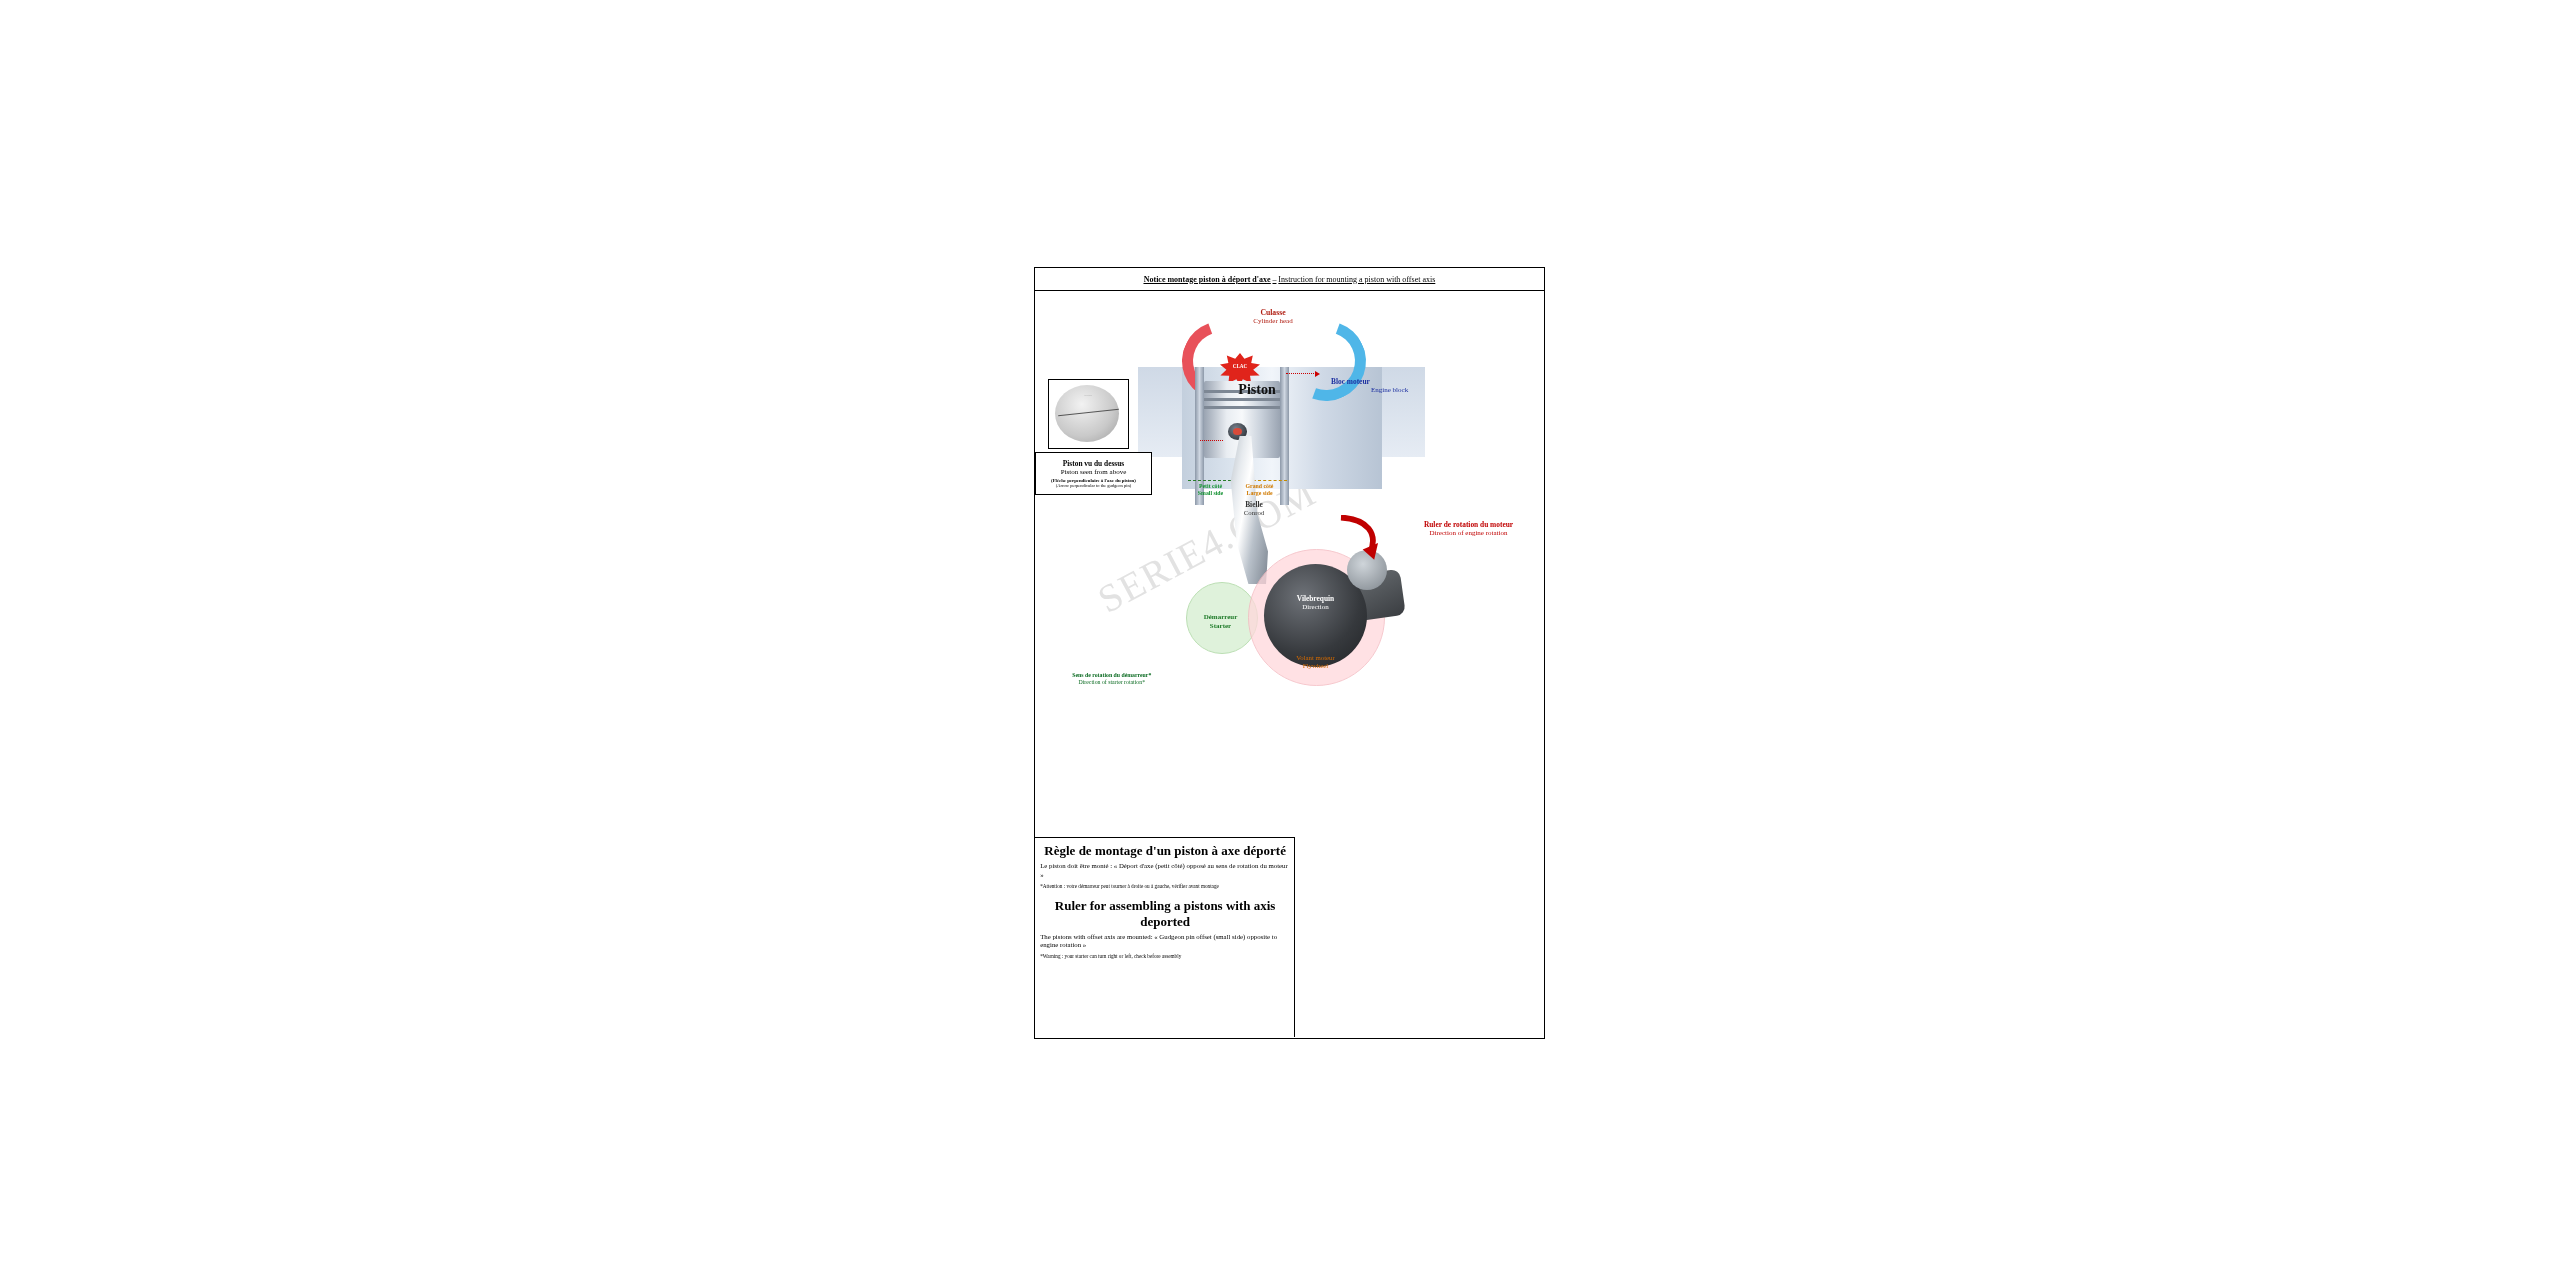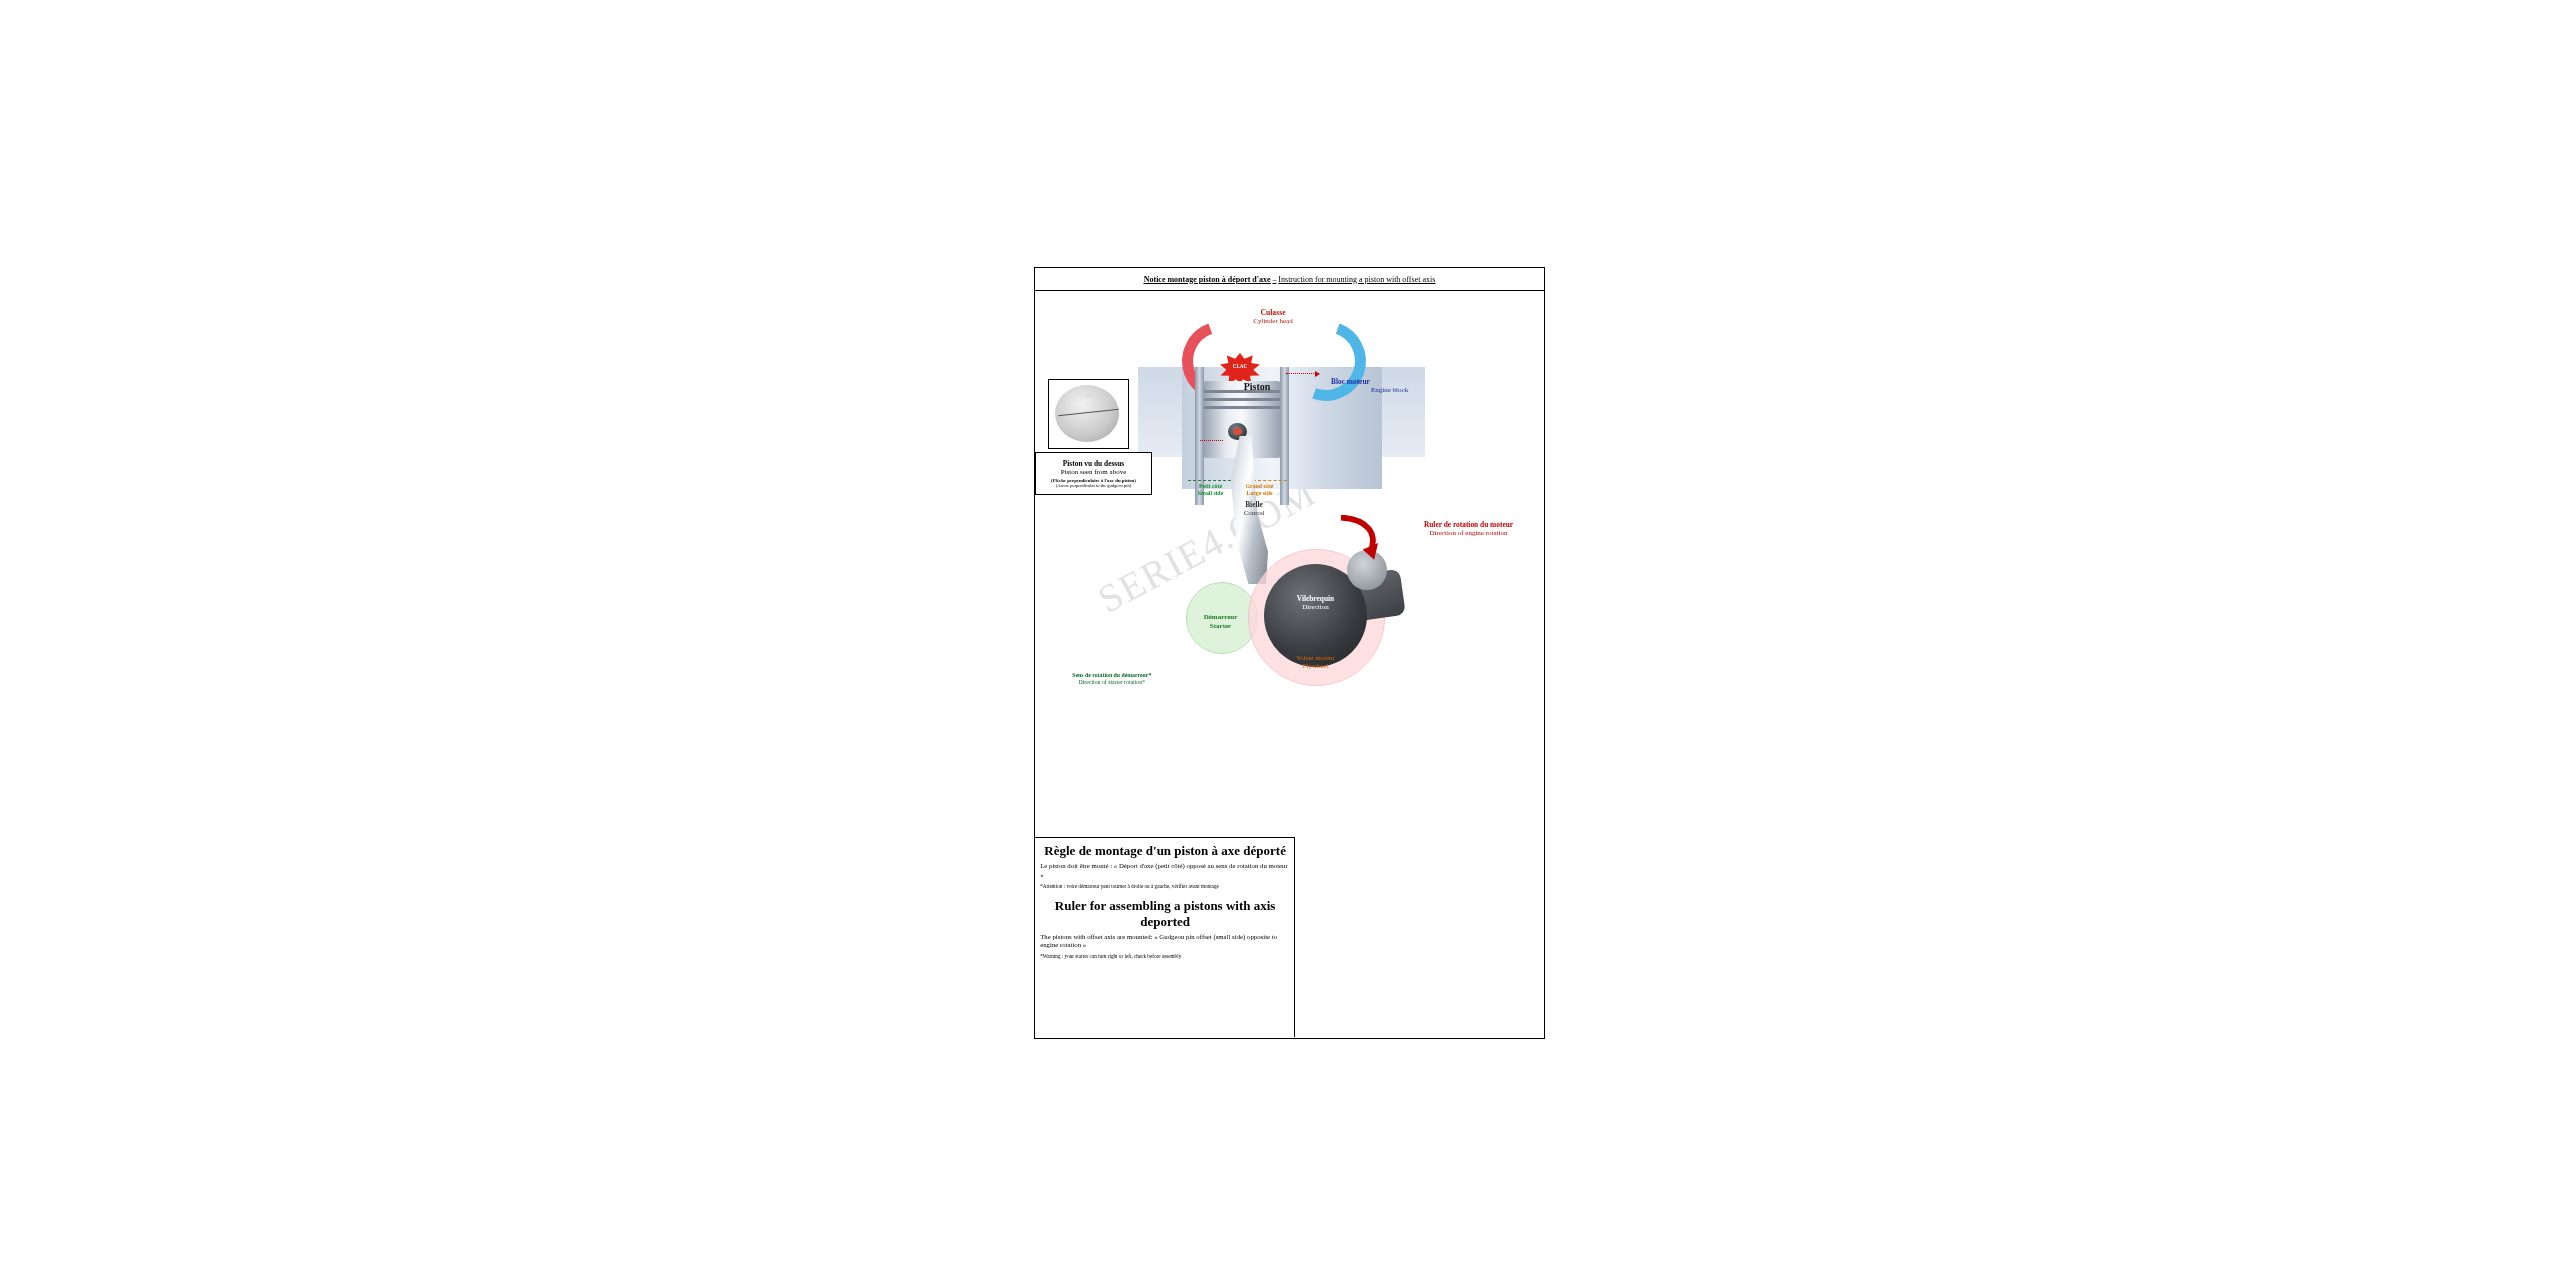--- a/index.html
+++ b/index.html
@@ -79,21 +79,21 @@
 
   
   .rotarrow{position:absolute;left:303px;top:224px;width:43px;height:46px;}
   .rotarrow svg{display:block;}
 
   
   .lbl{position:absolute;text-align:center;line-height:1.22;}
   .lbl .fr{font-weight:bold;}
   .t-culasse{left:193px;top:16.7px;width:90px;color:#b01c10;font-size:7.7px;}
   .t-culasse .en{font-size:7px;font-weight:normal;}
-  .t-piston{left:193px;top:90px;width:58px;color:#111;font-size:10px;font-weight:bold;}
+  .t-piston{left:193px;top:90px;width:58px;color:#111;font-size:14px;font-weight:bold;}
   .t-bloc{left:296px;top:86px;width:84px;color:#1c2fa0;font-size:7.4px;text-align:left;}
   .t-bloc .en{font-weight:normal;font-size:7px;padding-left:40px;}
   .t-bielle{left:193px;top:209px;width:52px;color:#333;font-size:7.4px;}
   .t-bielle .en{font-weight:normal;font-size:6.8px;}
   .t-petit{left:153px;top:192px;width:45px;color:#0f8f2e;font-size:5.8px;font-weight:bold;}
   .t-grand{left:197px;top:192px;width:55px;color:#d07a00;font-size:5.8px;font-weight:bold;}
   .t-sens{left:385px;top:229px;width:97px;color:#c00000;font-size:7.4px;}
   .t-sens .en{font-weight:normal;font-size:7px;}
   .t-vilebrequin{left:229px;top:303px;width:103px;color:#fff;font-size:7.4px;}
   .t-vilebrequin .en{font-weight:normal;font-size:7px;}

